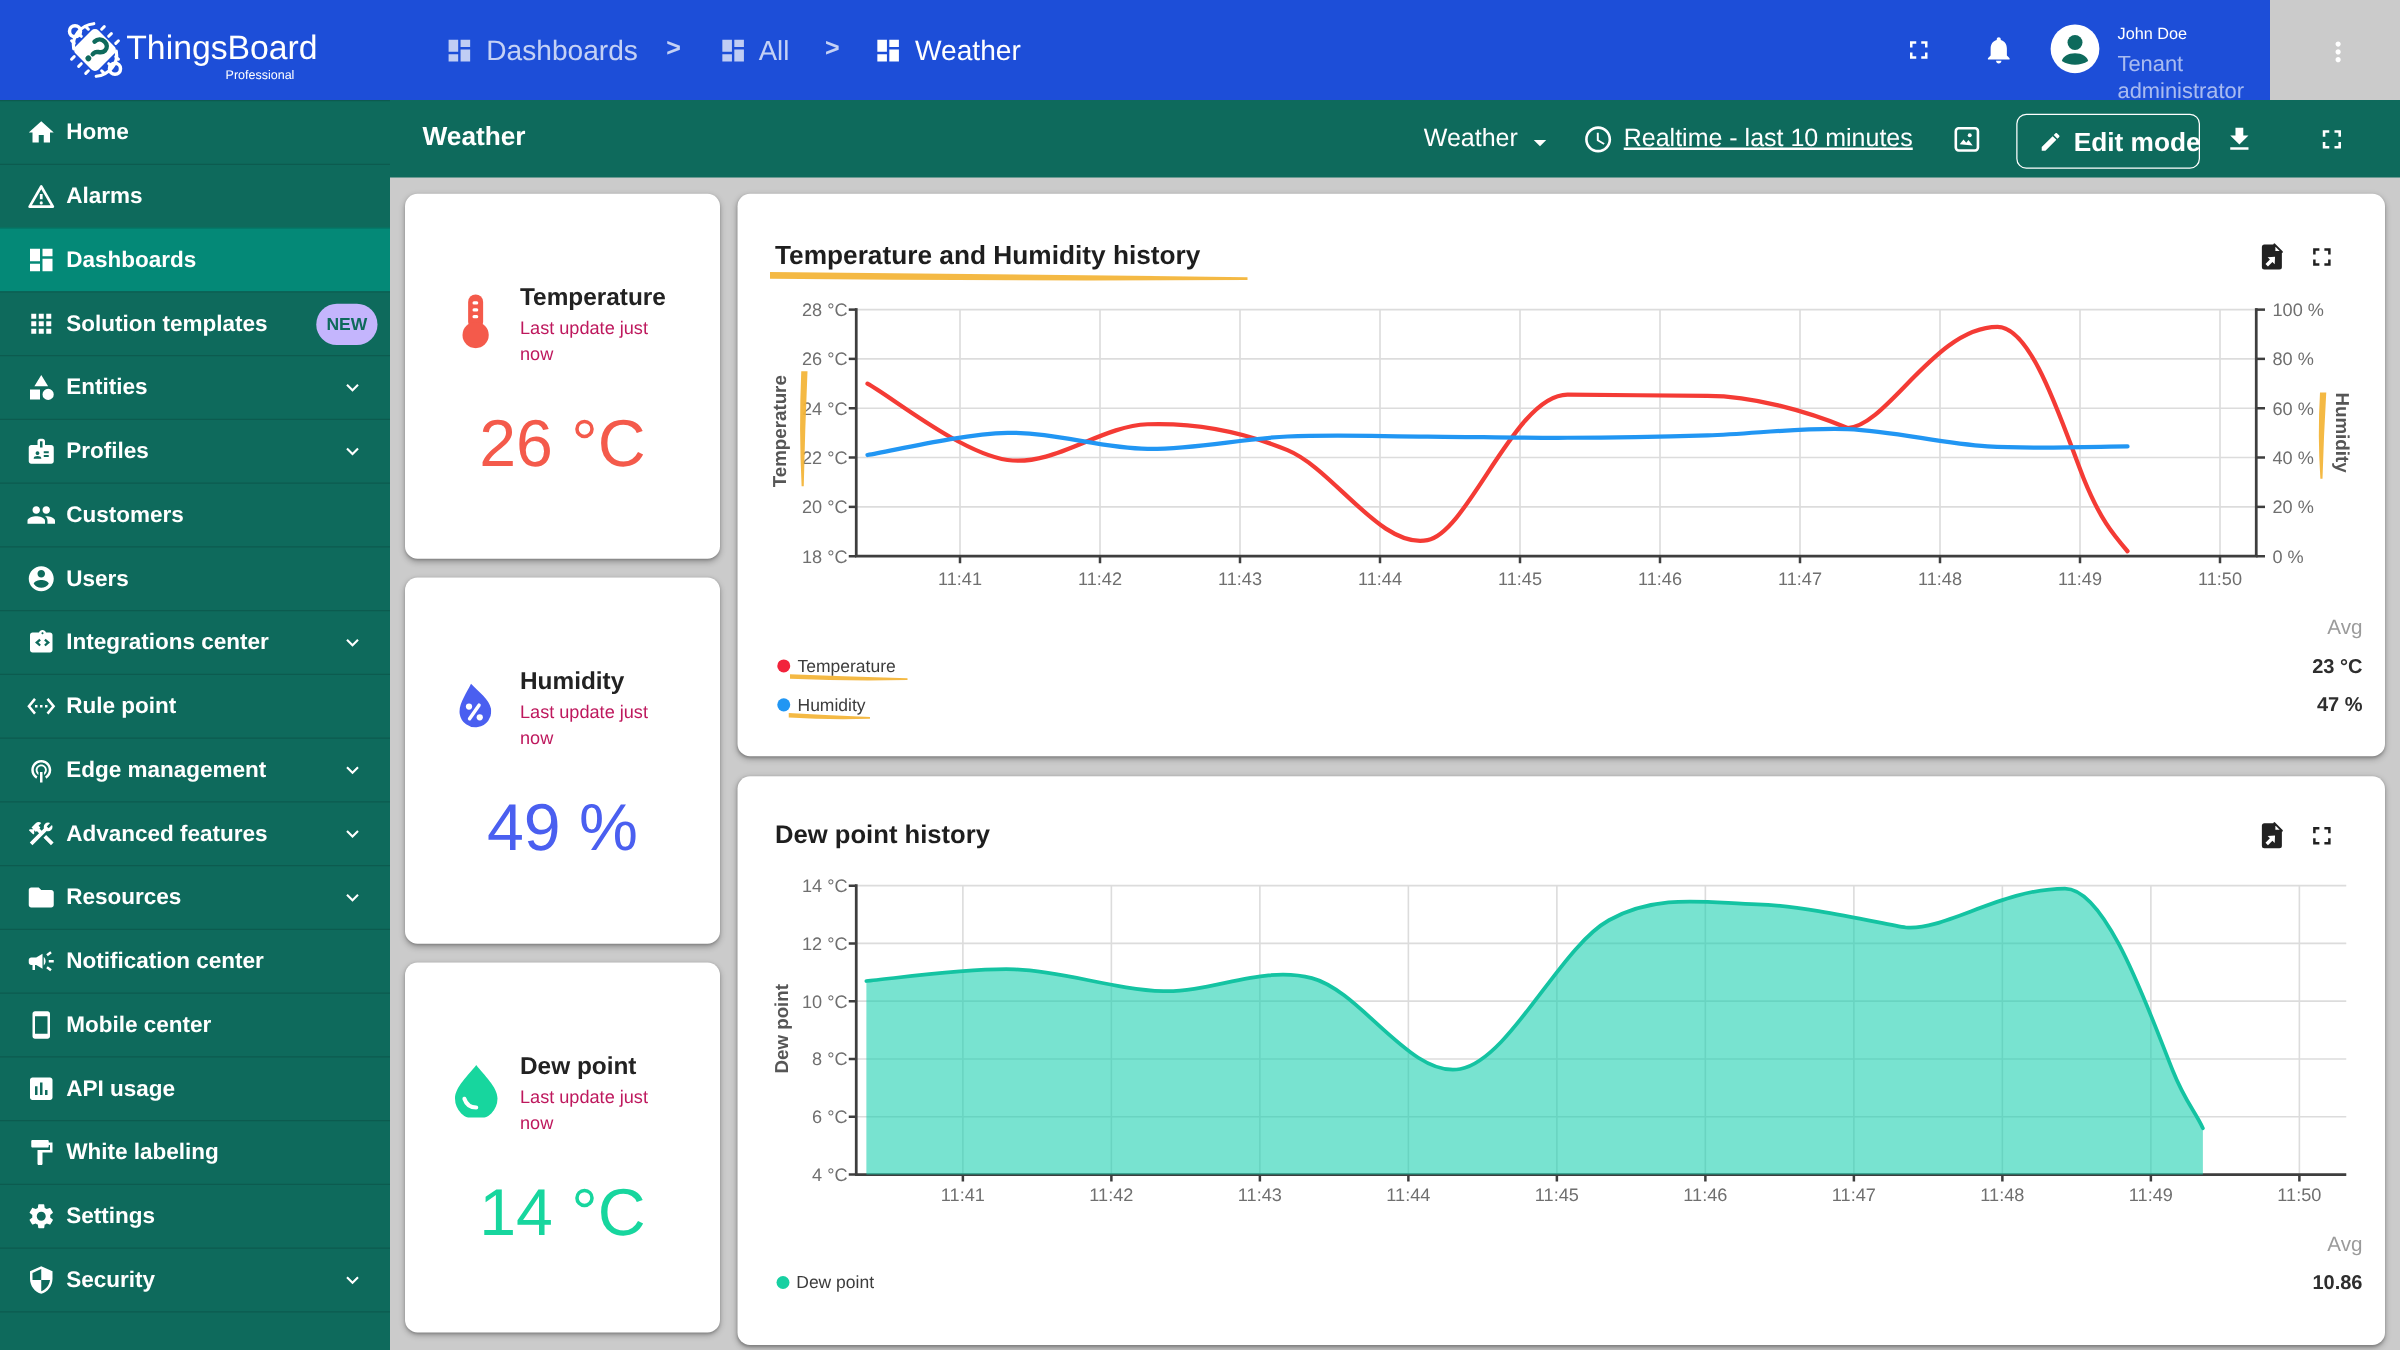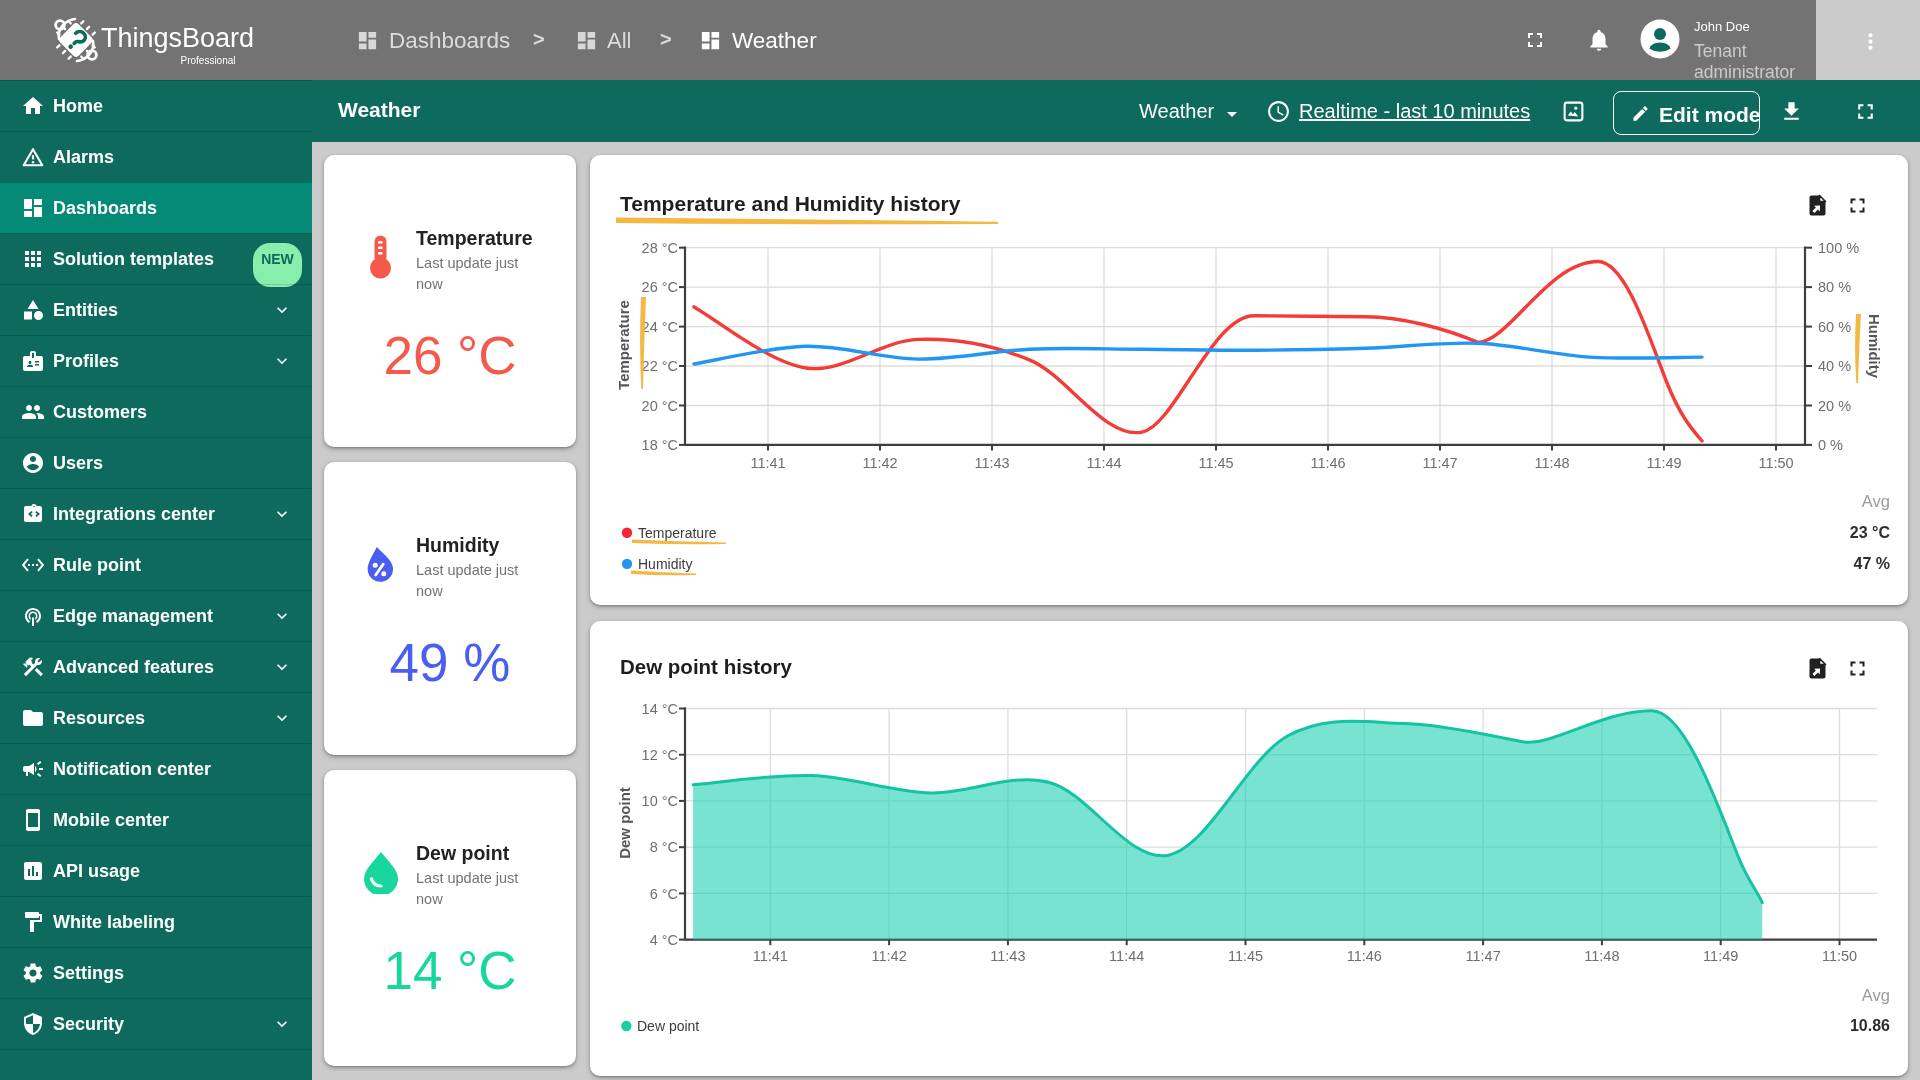--- a/index.html
+++ b/index.html
@@ -1,28 +1,28 @@
 <!DOCTYPE html>
 <html><head><meta charset="utf-8">
 <style>
 html,body{margin:0;padding:0;width:1920px;height:1080px;overflow:hidden;font-family:"Liberation Sans",sans-serif;}
 *{box-sizing:border-box;}
 .abs{position:absolute;}
 #root{position:relative;width:1920px;height:1080px;background:#cbcbcb;}
-#header{position:absolute;left:0;top:0;width:1816px;height:80px;background:#737373;padding-left:32px;}
+#header{position:absolute;left:0;top:0;width:1816px;height:80px;background:#1d4ed8;padding-left:32px;}
 #sidebar{position:absolute;left:0;top:80px;width:312px;height:1000px;background:#0e6a5c;}
 #toolbar{position:absolute;left:312px;top:80px;width:1608px;height:62px;background:#0e6a5c;}
 .mi{height:51px;border-top:1px solid rgba(0,0,0,0.14);position:relative;color:#fff;}
 .mi .lbl{position:absolute;left:53px;top:50%;transform:translateY(-50%);font-size:18px;font-weight:bold;}
 .mi>svg{position:absolute;left:21px;top:13px;}
 .mi .chev{position:absolute;left:272px;top:15px;}
 .sel{background:#048977;}
 .card{position:absolute;background:#fff;border-radius:10px;box-shadow:0 2px 5px rgba(0,0,0,0.28), 0 1px 2px rgba(0,0,0,0.18);}
 .ctitle{position:absolute;left:92px;font-size:19.5px;font-weight:bold;color:#222;}
-.csub{position:absolute;left:92px;font-size:14.5px;color:#737373;line-height:20.5px;}
+.csub{position:absolute;left:92px;font-size:14.5px;color:#be185d;line-height:20.5px;}
 .cval{position:absolute;left:0;width:100%;text-align:center;font-size:53px;}
 </style></head>
 <body>
 <div id="root">
 <div id="header">
   <svg class="abs" style="left:53px;top:15px" width="46" height="50" viewBox="0 0 46 50">
     <g fill="none" stroke="#fff" stroke-width="2.6" stroke-linecap="round">
       <path d="M6 24 C4 14 12 5 22 4"></path>
       <path d="M40 26 C42 36 34 45 24 46"></path>
     </g>
@@ -100,21 +100,21 @@
         <svg width="24" height="24" viewBox="0 0 24 24">
           <path d="M3 13h8V3H3v10zm0 8h8v-6H3v6zm10 0h8V11h-8v10zm0-18v6h8V3h-8z" fill="#fff"></path>
         </svg>
         <span class="lbl">Dashboards</span>
       </div>
 <div class="mi">
         <svg width="24" height="24" viewBox="0 0 24 24">
           <path d="M4 8h4V4H4v4zm6 12h4v-4h-4v4zm-6 0h4v-4H4v4zm0-6h4v-4H4v4zm6 0h4v-4h-4v4zm6-10v4h4V4h-4zm-6 4h4V4h-4v4zm6 6h4v-4h-4v4zm0 6h4v-4h-4v4z" fill="#fff"></path>
         </svg>
         <span class="lbl">Solution templates</span>
-        <span style="position:absolute;left:253px;top:9px;width:49px;height:44px;background:#86efac;border-radius:17px;color:#0e6a5c;font-size:14px;font-weight:bold;text-align:center;line-height:33px;">NEW</span>
+        <span style="position:absolute;left:253px;top:9px;width:49px;height:33px;background:#c4b5fd;border-radius:17px;color:#0e6a5c;font-size:14px;font-weight:bold;text-align:center;line-height:33px;">NEW</span>
       </div>
 <div class="mi">
         <svg width="24" height="24" viewBox="0 0 24 24">
           <path d="M12 2l-5.5 9h11zM17.5 17.5m-4.5 0a4.5 4.5 0 1 0 9 0 4.5 4.5 0 1 0-9 0M3 13.5h8v8H3z" fill="#fff"></path>
         </svg>
         <span class="lbl">Entities</span>
         <span class="chev"><svg width="20" height="20" viewBox="0 0 24 24">
             <path d="M7.41 8.59 12 13.17l4.59-4.58L18 10l-6 6-6-6 1.41-1.41z" fill="#fff"></path>
           </svg></span>
       </div>

